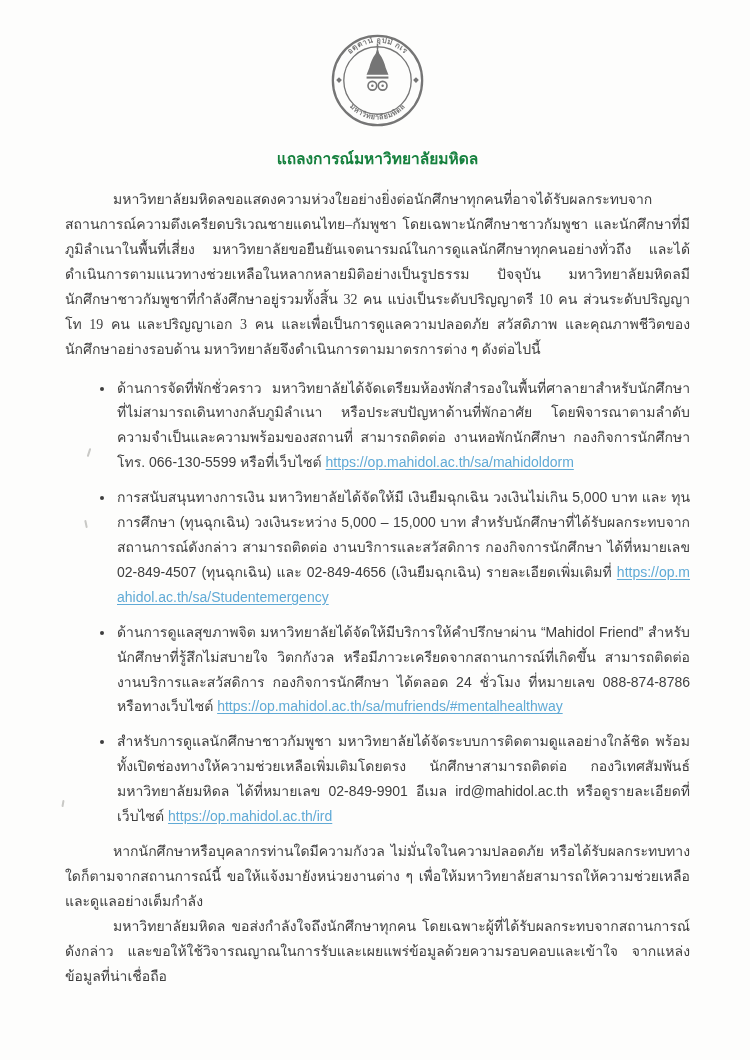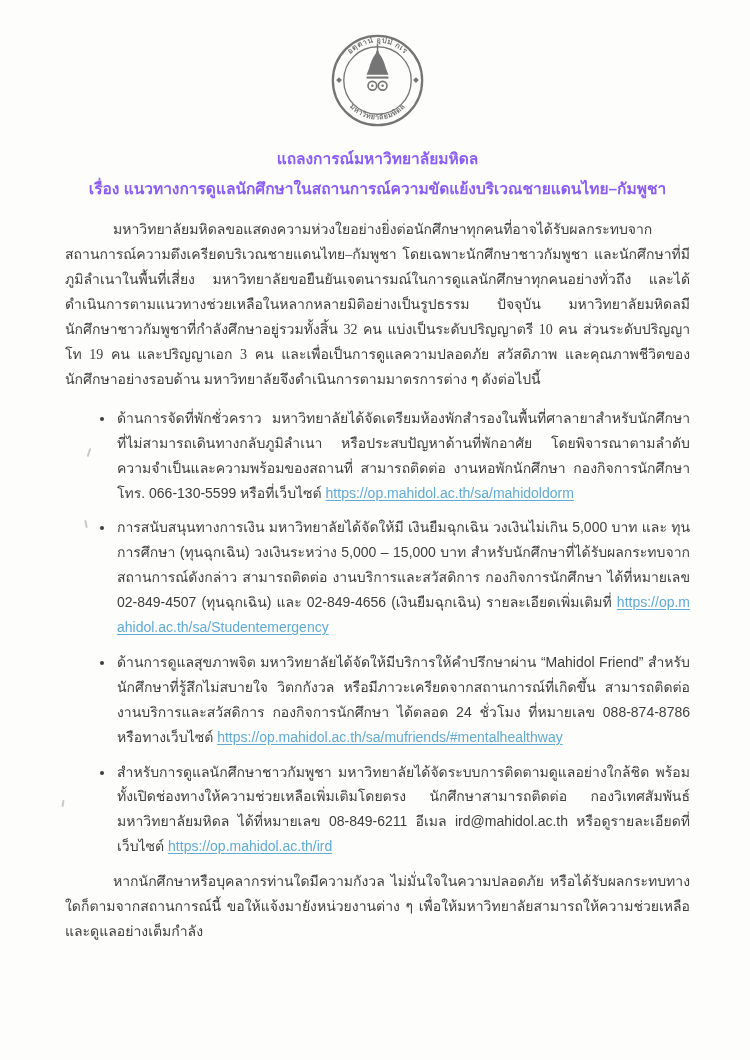--- a/index.html
+++ b/index.html
@@ -14,21 +14,21 @@
     color:var(--text,#3e3e3e);
     padding:33px 60px 20px 65px;
     font-size:14px;
     line-height:1.78;
     overflow:hidden;
   }
 
   .seal-wrap { width:95px; height:95px; margin:0 auto 16px auto; opacity:.85; }
   .seal-wrap svg { width:100%; height:100%; }
 
-  .title-block { text-align:center; font-weight:bold; color:#8b5cf6; font-size:15.5px; line-height:1.95;margin-top:8px; }
+  .title-block { text-align:center; font-weight:bold; color:#15803d; font-size:15.5px; line-height:1.95;margin-top:8px; }
 
   p.body-para { text-align:justify; text-indent:48px; }
   p.first-para { margin-top:14px;font-family:Liberation Serif, serif; }
 
   ul.measures { margin:13px 0 0 0; padding-left:50px; list-style:disc; }
   ul.measures li { text-align:justify; margin-bottom:10px; padding-left:2px; }
 
   a.doc-link { color:var(--link,#60aad6); text-decoration:underline; text-underline-offset:2px; word-break:break-all; }
 
   .artifact { position:absolute; background:#c9c9c6; border-radius:1px; }
@@ -66,42 +66,42 @@
       </g>
       <g fill="#5e5e5e">
         <path d="M9.5 46.5 L12.5 49.5 L9.5 52.5 L6.5 49.5 Z"></path>
         <path d="M90.5 46.5 L93.5 49.5 L90.5 52.5 L87.5 49.5 Z"></path>
       </g>
     </svg>
   </div>
 
   <div class="title-block">
     <div>แถลงการณ์มหาวิทยาลัยมหิดล</div>
-    <div>เรื่อง แนวทางการดูแลนักศึกษาในสถานการณ์ความขัดแย้งบริเวณชายแดนไทย–กัมพูชา</div>
   </div>
 
   <p class="body-para first-para">มหาวิทยาลัยมหิดลขอแสดงความห่วงใยอย่างยิ่งต่อนักศึกษาทุกคนที่อาจได้รับผลกระทบจากสถานการณ์ความตึงเครียดบริเวณชายแดนไทย–กัมพูชา โดยเฉพาะนักศึกษาชาวกัมพูชา และนักศึกษาที่มีภูมิลำเนาในพื้นที่เสี่ยง มหาวิทยาลัยขอยืนยันเจตนารมณ์ในการดูแลนักศึกษาทุกคนอย่างทั่วถึง และได้ดำเนินการตามแนวทางช่วยเหลือในหลากหลายมิติอย่างเป็นรูปธรรม ปัจจุบัน มหาวิทยาลัยมหิดลมีนักศึกษาชาวกัมพูชาที่กำลังศึกษาอยู่รวมทั้งสิ้น 32 คน แบ่งเป็นระดับปริญญาตรี 10 คน ส่วนระดับปริญญาโท 19 คน และปริญญาเอก 3 คน และเพื่อเป็นการดูแลความปลอดภัย สวัสดิภาพ และคุณภาพชีวิตของนักศึกษาอย่างรอบด้าน มหาวิทยาลัยจึงดำเนินการตามมาตรการต่าง ๆ ดังต่อไปนี้</p>
 
   <ul class="measures">
       <li>
       <span>ด้านการจัดที่พักชั่วคราว มหาวิทยาลัยได้จัดเตรียมห้องพักสำรองในพื้นที่ศาลายาสำหรับนักศึกษาที่ไม่สามารถเดินทางกลับภูมิลำเนา หรือประสบปัญหาด้านที่พักอาศัย โดยพิจารณาตามลำดับความจำเป็นและความพร้อมของสถานที่ สามารถติดต่อ งานหอพักนักศึกษา กองกิจการนักศึกษา โทร. 066-130-5599 หรือที่เว็บไซต์</span>
       <a class="doc-link" href="#">https://op.mahidol.ac.th/sa/mahidoldorm</a>
     </li>
       <li>
       <span>การสนับสนุนทางการเงิน มหาวิทยาลัยได้จัดให้มี เงินยืมฉุกเฉิน วงเงินไม่เกิน 5,000 บาท และ ทุนการศึกษา (ทุนฉุกเฉิน) วงเงินระหว่าง 5,000 – 15,000 บาท สำหรับนักศึกษาที่ได้รับผลกระทบจากสถานการณ์ดังกล่าว สามารถติดต่อ งานบริการและสวัสดิการ กองกิจการนักศึกษา ได้ที่หมายเลข 02-849-4507 (ทุนฉุกเฉิน) และ 02-849-4656 (เงินยืมฉุกเฉิน) รายละเอียดเพิ่มเติมที่</span>
       <a class="doc-link" href="#">https://op.mahidol.ac.th/sa/Studentemergency</a>
     </li>
       <li>
       <span>ด้านการดูแลสุขภาพจิต มหาวิทยาลัยได้จัดให้มีบริการให้คำปรึกษาผ่าน “Mahidol Friend” สำหรับนักศึกษาที่รู้สึกไม่สบายใจ วิตกกังวล หรือมีภาวะเครียดจากสถานการณ์ที่เกิดขึ้น สามารถติดต่องานบริการและสวัสดิการ กองกิจการนักศึกษา ได้ตลอด 24 ชั่วโมง ที่หมายเลข 088-874-8786 หรือทางเว็บไซต์</span>
       <a class="doc-link" href="#">https://op.mahidol.ac.th/sa/mufriends/#mentalhealthway</a>
     </li>
       <li>
-      <span>สำหรับการดูแลนักศึกษาชาวกัมพูชา มหาวิทยาลัยได้จัดระบบการติดตามดูแลอย่างใกล้ชิด พร้อมทั้งเปิดช่องทางให้ความช่วยเหลือเพิ่มเติมโดยตรง นักศึกษาสามารถติดต่อ กองวิเทศสัมพันธ์ มหาวิทยาลัยมหิดล ได้ที่หมายเลข 08-849-6211 อีเมล ird@mahidol.ac.th หรือดูรายละเอียดที่เว็บไซต์</span>
+      <span>สำหรับการดูแลนักศึกษาชาวกัมพูชา มหาวิทยาลัยได้จัดระบบการติดตามดูแลอย่างใกล้ชิด พร้อมทั้งเปิดช่องทางให้ความช่วยเหลือเพิ่มเติมโดยตรง นักศึกษาสามารถติดต่อ กองวิเทศสัมพันธ์ มหาวิทยาลัยมหิดล ได้ที่หมายเลข 02-849-9901 อีเมล ird@mahidol.ac.th หรือดูรายละเอียดที่เว็บไซต์</span>
       <a class="doc-link" href="#">https://op.mahidol.ac.th/ird</a>
     </li>
     </ul>
 
   <p class="body-para">หากนักศึกษาหรือบุคลากรท่านใดมีความกังวล ไม่มั่นใจในความปลอดภัย หรือได้รับผลกระทบทางใดก็ตามจากสถานการณ์นี้ ขอให้แจ้งมายังหน่วยงานต่าง ๆ เพื่อให้มหาวิทยาลัยสามารถให้ความช่วยเหลือและดูแลอย่างเต็มกำลัง</p>
+  <p class="body-para">มหาวิทยาลัยมหิดล ขอส่งกำลังใจถึงนักศึกษาทุกคน โดยเฉพาะผู้ที่ได้รับผลกระทบจากสถานการณ์ดังกล่าว และขอให้ใช้วิจารณญาณในการรับและเผยแพร่ข้อมูลด้วยความรอบคอบและเข้าใจ จากแหล่งข้อมูลที่น่าเชื่อถือ</p>
 
   <div class="artifact a1"></div>
   <div class="artifact a2"></div>
   <div class="artifact a3"></div>
 </div>
 
 </body></html>

